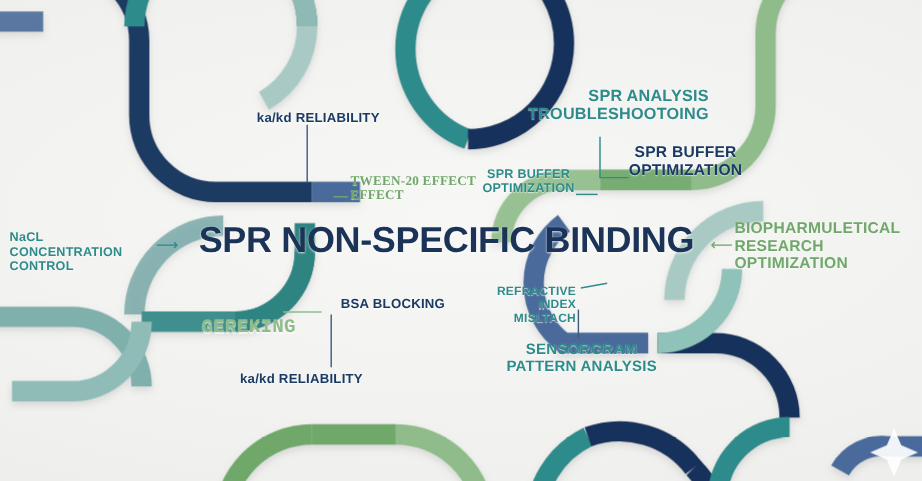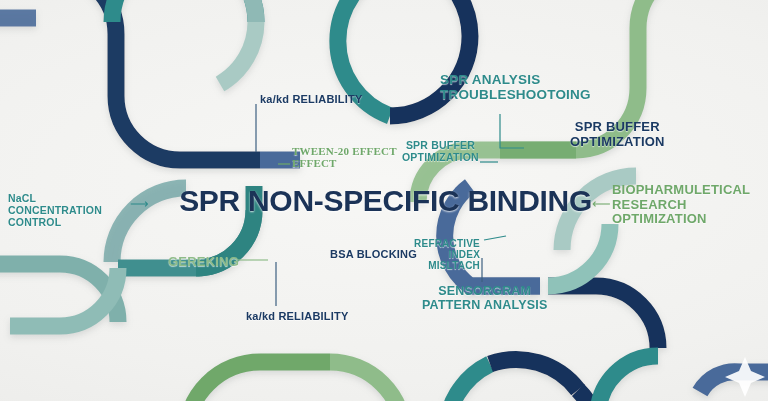--- a/index.html
+++ b/index.html
@@ -18,45 +18,45 @@
   }
   #arcs{position:absolute;inset:0;width:768px;height:401px;}
   .lbl{
     position:absolute;
     font-weight:bold;
     letter-spacing:.2px;
     line-height:1.12;
     white-space:pre-line;
     text-shadow:0 1px 1px rgba(255,255,255,.65);
   }
-  .navy{color:#1b3a63;margin-left:46px;}
+  .navy{color:#1b3a63;}
   .teal{color:#2e8b8b;}
   .green{color:#6fa86a;}
   .ltgreen{color:#8fbc8a;}
 
   #title{
     position:absolute;
     left:152px;top:184px;
     width:440px;
-    text-align:right;
+    text-align:center;
     font-size:30px;
     font-weight:bold;
     color:#1b3357;
     letter-spacing:-0.3px;
     text-shadow:0 1px 2px rgba(255,255,255,.8);
   }
 
   .l-kakd-top   {left:214px;top:93px;font-size:11px;}
   .l-tween      {left:292px;top:145px;font-size:11px;text-align:left;font-family:Liberation Serif, serif;}
   .l-sprbufopt  {left:402px;top:140px;font-size:10.5px;text-align:center;}
-  .l-spranalysis{left:440px;top:72px;font-size:13.5px;text-align:left;}
+  .l-spranalysis{left:440px;top:72px;font-size:13.5px;text-align:right;}
   .l-sprbuf-navy{left:524px;top:120px;font-size:13px;text-align:center;}
   .l-nacl       {left:8px;top:193px;font-size:10.5px;text-align:left;width:122px;}
   .l-biopharm   {left:612px;top:183px;font-size:13px;text-align:left;}
-  .l-gereking   {left:168px;top:255px;font-size:13px;}
+  .l-gereking   {left:168px;top:265px;font-size:16px;font-family:Liberation Mono, monospace;}
   .l-bsa        {left:284px;top:248px;font-size:11px;}
   .l-kakd-bot   {left:200px;top:310px;font-size:11px;}
   .l-refrac     {left:384px;top:238px;font-size:10px;text-align:right;width:96px;}
   .l-sensorgram {left:422px;top:284px;font-size:12.5px;text-align:center;}
 
   .arrow{position:absolute;font-size:13px;line-height:1;}
   .ar-nacl {left:130px;top:197px;color:#2e8b8b;}
   .ar-bio  {left:592px;top:197px;color:#6fa86a;}
 </style>
 </head>

